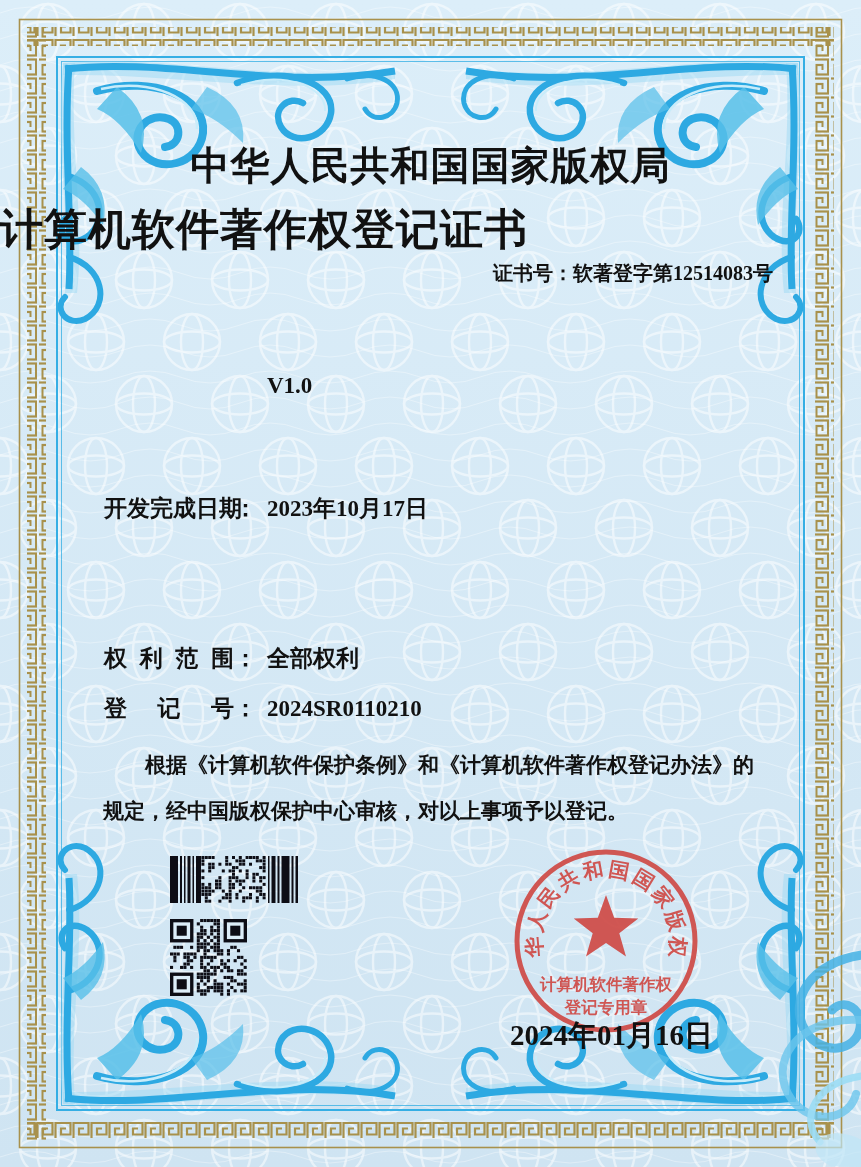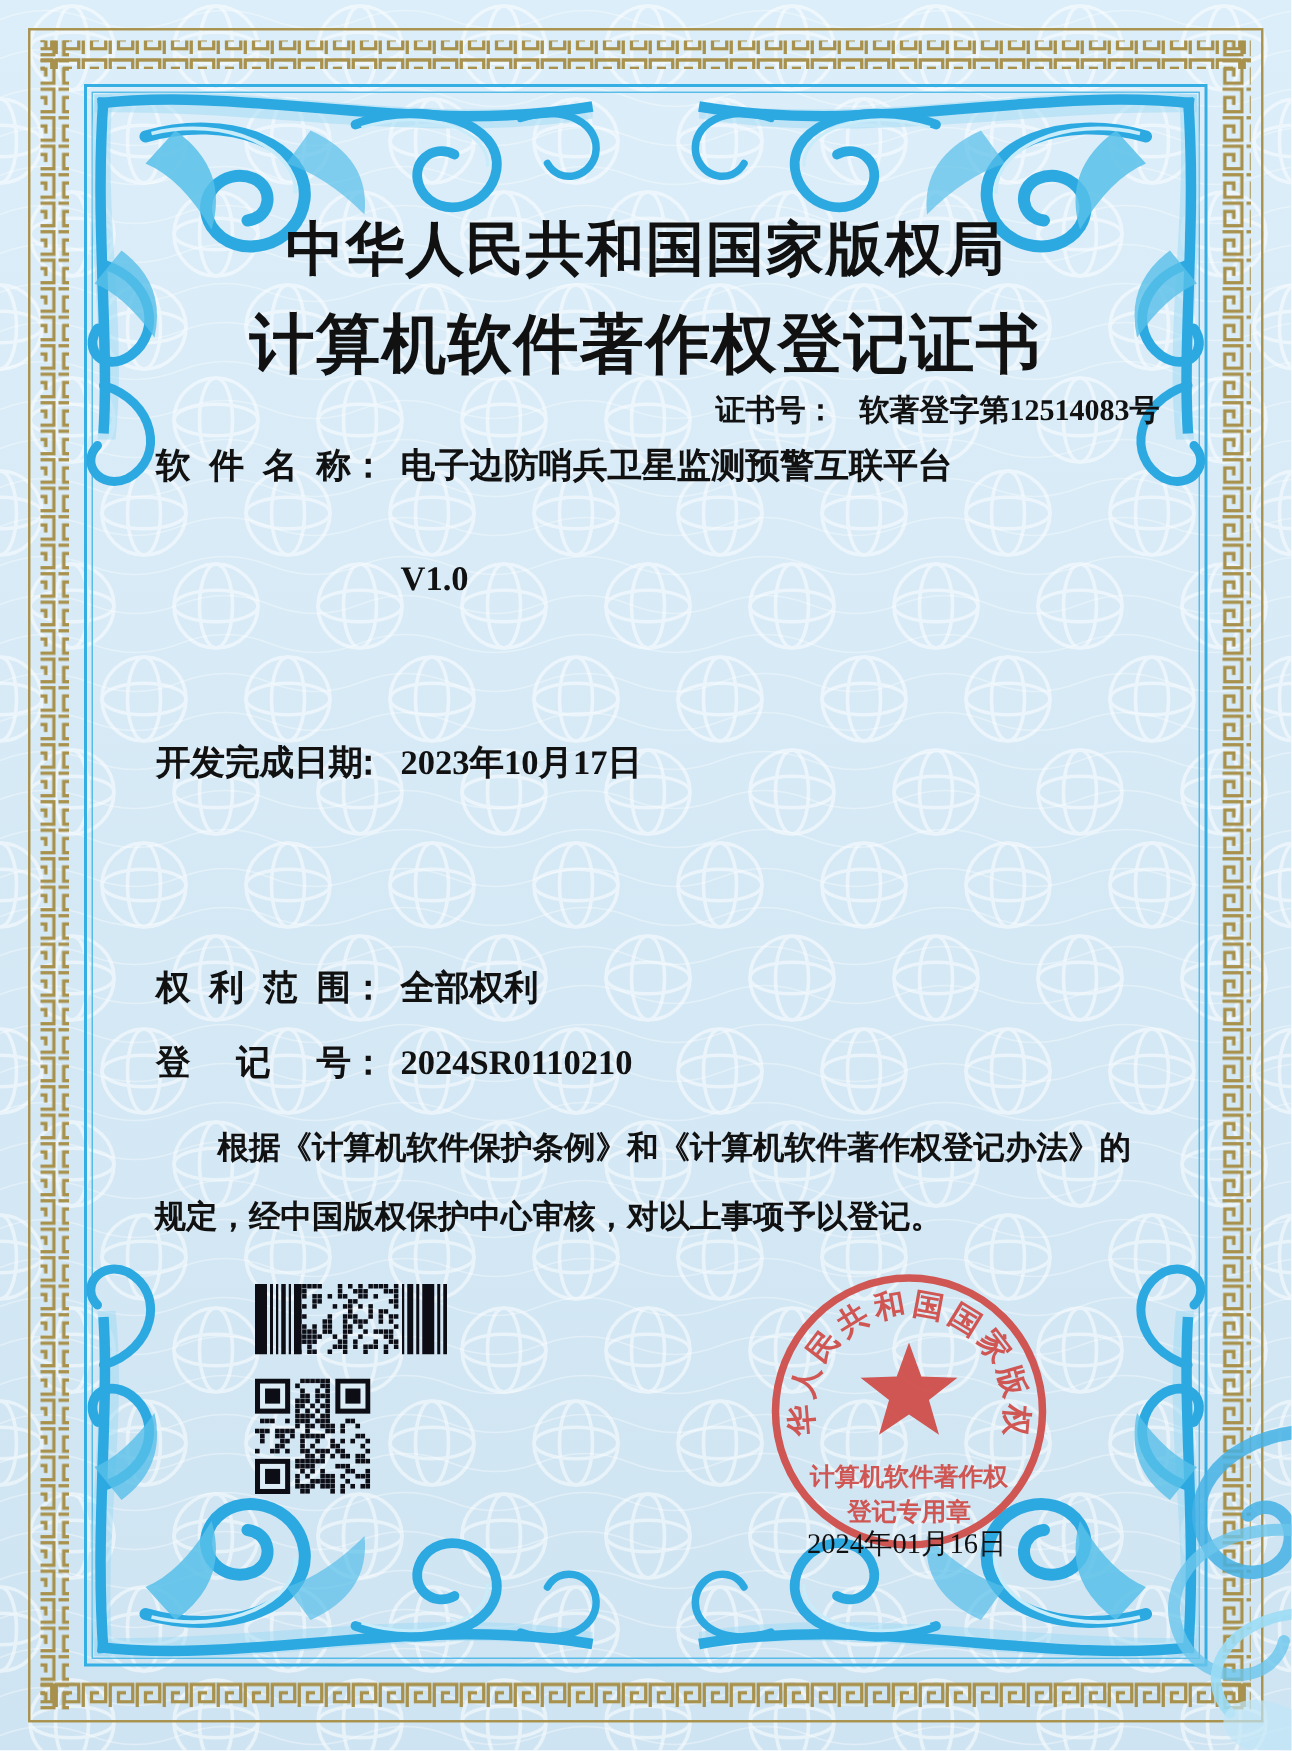--- a/index.html
+++ b/index.html
@@ -3,36 +3,36 @@
 <meta charset="utf-8">
 <style>
   html,body{margin:0;padding:0;}
   body{width:861px;height:1167px;overflow:hidden;position:relative;
        font-family:"Liberation Serif","DejaVu Serif",serif;color:#111;}
   #page{position:absolute;inset:0;width:861px;height:1167px;}
   #bg-svg{position:absolute;left:0;top:0;z-index:0;}
   .txt{position:absolute;z-index:2;color:#111;}
   .title-authority{left:0;right:0;top:139px;text-align:center;font-size:39px;
        font-weight:bold;letter-spacing:1px;}
-  .title-cert{left:0;right:0;top:201px;text-align:center;font-size:43px;
+  .title-cert{left:0;right:0;top:201px;text-align:left;font-size:43px;
        font-weight:bold;letter-spacing:1px;}
   .cert-no{right:88px;top:260px;font-size:20px;font-weight:bold;white-space:nowrap;}
-  .cert-no .val{margin-left:16px;font-family:Liberation Serif, serif;}
+  .cert-no .val{margin-left:0;font-family:Liberation Serif, serif;}
   .row{left:104px;white-space:nowrap;font-weight:bold;font-size:23px;}
   .row .lbl{display:inline-block;width:130px;text-align:justify;
        text-align-last:justify;-moz-text-align-last:justify;text-justify:inter-character;}
   .row .colon{display:inline-block;}
   .row .val{margin-left:10px;}
   .vline2{left:267px;top:329px;font-size:23px;font-weight:bold;margin-top:44px;}
   .statement{left:103px;top:742px;width:682px;font-size:21px;line-height:46px;
        font-weight:bold;}
   .statement .l1{text-indent:2em;}
   .code-svg{position:absolute;z-index:2;}
   #seal-svg{position:absolute;left:505px;top:843px;z-index:3;opacity:0.92;}
-  .date{left:538px;top:1016px;font-size:19px;font-weight:normal;z-index:4;white-space:nowrap;}
+  .date{left:510px;top:1016px;font-size:29px;font-weight:bold;z-index:4;white-space:nowrap;}
 </style>
 </head>
 <body>
 
 <div id="page">
 
   <svg id="bg-svg" width="861" height="1167" viewBox="0 0 861 1167">
     <defs>
       <linearGradient id="bggrad" x1="0" y1="0" x2="0" y2="1">
         <stop offset="0" stop-color="#dceef9"></stop>
@@ -111,23 +111,20 @@
     </g>
   </svg>
 
   <div class="txt title-authority">中华人民共和国国家版权局</div>
   <div class="txt title-cert">计算机软件著作权登记证书</div>
 
   <div class="txt cert-no">
     <span>证书号：</span><span class="val">软著登字第12514083号</span>
   </div>
 
-  <div class="txt row" style="top:295px">
-    <span class="lbl">软件名称</span><span class="colon">：</span><span class="val">电子边防哨兵卫星监测预警互联平台</span>
-  </div>
   <div class="txt vline2">V1.0</div>
 
 
   <div class="txt row" style="top:493px">
     <span class="lbl">开发完成日期</span><span class="colon">：</span><span class="val">2023年10月17日</span>
   </div>
 
 
 
   <div class="txt row" style="top:643px">

